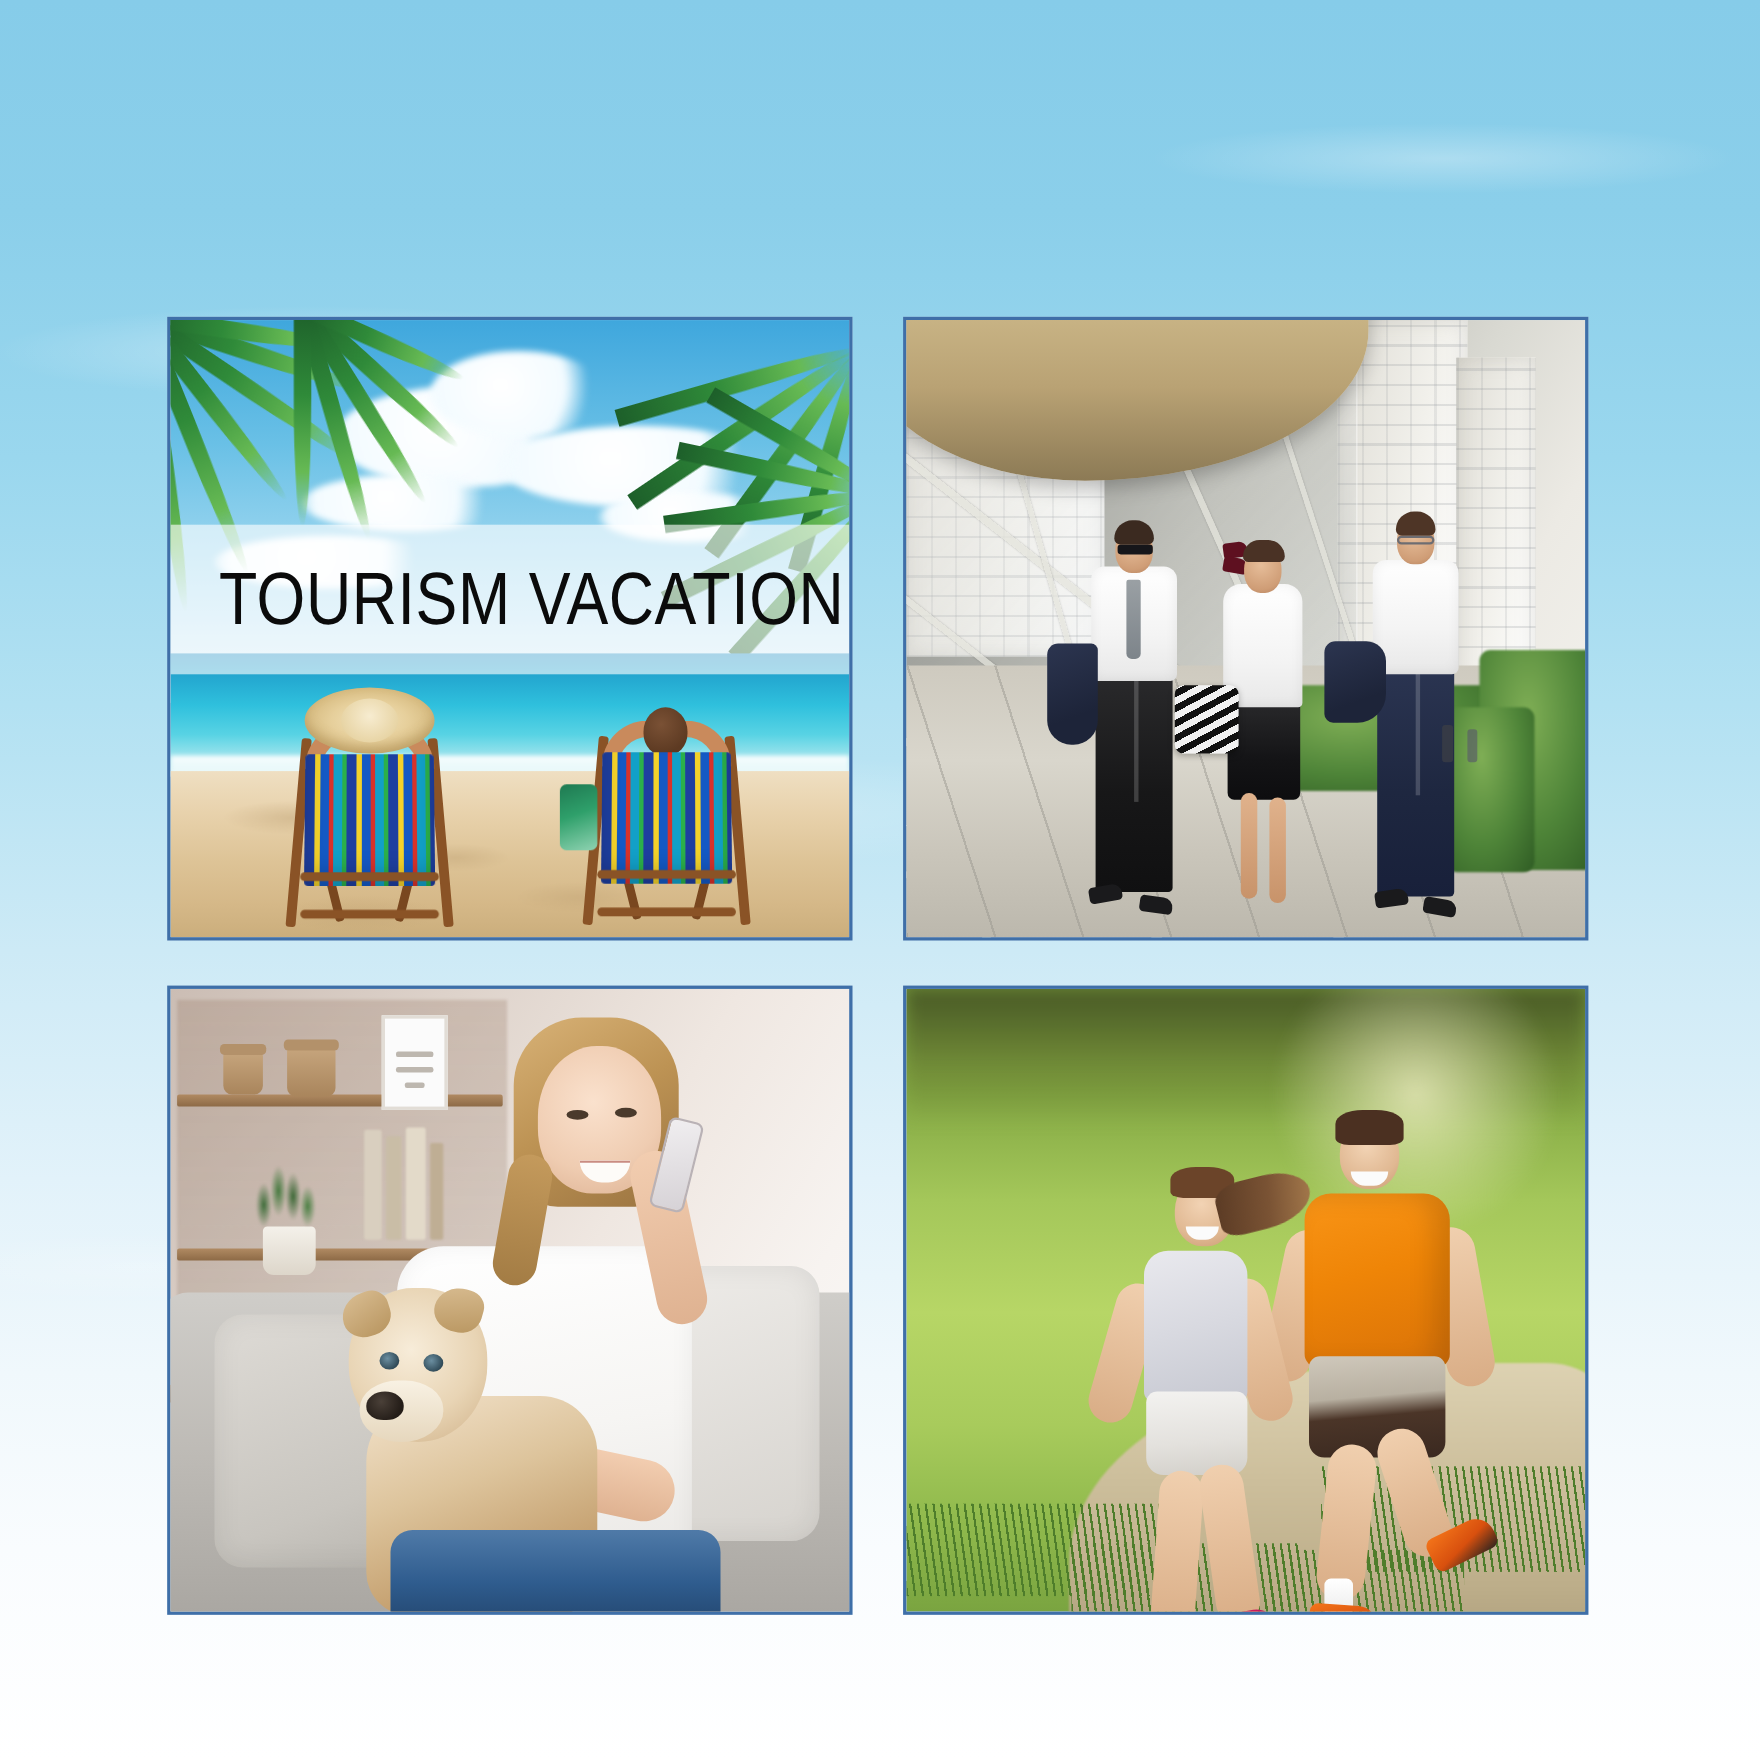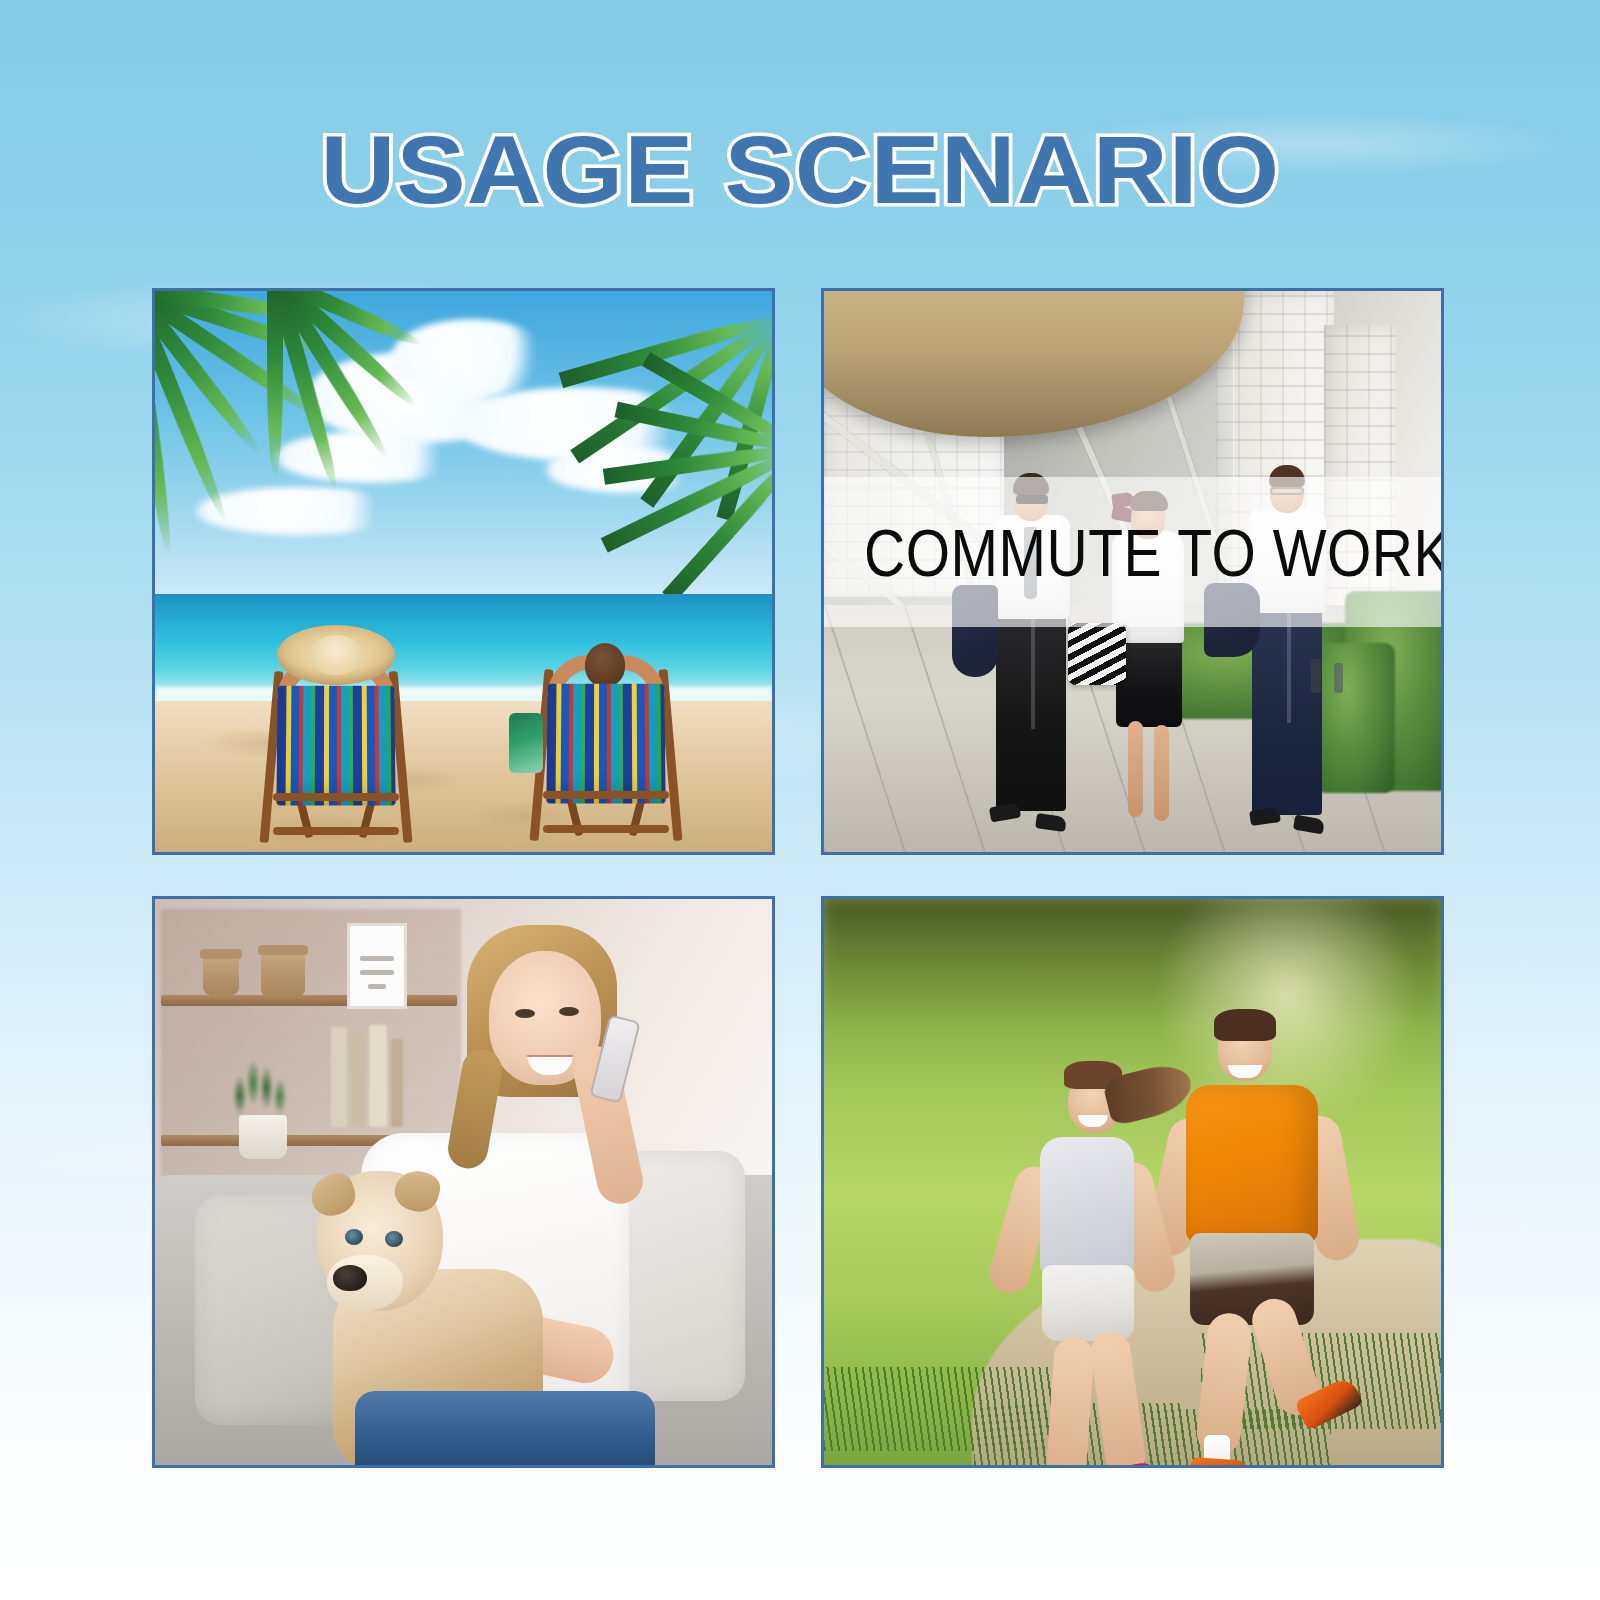--- a/index.html
+++ b/index.html
@@ -502,23 +502,20 @@
     background: linear-gradient(180deg,#ffffff,#ececec);
   }
 </style>
 </head>
 <body>
 
 <div id="page">
 
   <div id="clouds"></div>
 
-  <div id="title-wrap">
-    <h1 id="page-title">USAGE SCENARIO</h1>
-  </div>
 
   <div id="grid">
 
     <div class="card" id="card-tourism">
       <div class="photo">
         <div class="beach-sky"></div>
 
         <div class="beach-cloud" style="left:150px; top:60px;  width:230px; height:92px;"></div>
         <div class="beach-cloud" style="left:236px; top:28px;  width:160px; height:78px;"></div>
         <div class="beach-cloud" style="left:300px; top:96px;  width:250px; height:74px;"></div>
@@ -581,20 +578,23 @@
             <div class="frameR"></div>
           <div class="person-arms" style="left:14px; top:14px;"></div>
           <div class="person-head" style="left:52px; top:2px;"></div>
           <div class="seatback"></div>
           <div class="rail" style="top:150px;"></div>
           <div class="rail" style="top:184px;"></div>
           <div class="towel" style="left:-24px; top:72px;"></div>
         </div>
       </div>
 
+      <div class="label-band">
+        <span class="card-label">TOURISM VACATION</span>
+      </div>
     </div>
 
     <div class="card" id="card-commute">
       <div class="photo">
         <div class="city-bg"></div>
 
         <div class="tower" style="left:392px; top:0;   width:118px; height:330px;"></div>
         <div class="tower" style="left:500px; top:34px;width:72px;  height:300px;"></div>
         <div class="tower" style="left:0;     top:36px;width:180px; height:270px;"></div>
 
@@ -651,23 +651,20 @@
           <div class="head" style="left:22px; top:2px;"></div>
           <div class="hair" style="left:21px; top:-4px; background:#4e3526;"></div>
           <div style="position:absolute;left:22px;top:18px;width:34px;height:8px;border-radius:4px;border:2px solid #6d6d72;"></div>
           <div class="jacket-arm" style="left:-44px; top:114px;"></div>
         </div>
 
         <div style="position:absolute;right:120px;top:368px;width:10px;height:34px;background:#3c3f46;border-radius:3px;opacity:.75;"></div>
         <div style="position:absolute;right:98px; top:372px;width:9px; height:30px;background:#5a5f66;border-radius:3px;opacity:.7;"></div>
       </div>
 
-      <div class="label-band">
-        <span class="card-label">COMMUTE TO WORK</span>
-      </div>
     </div>
 
     <div class="card" id="card-home">
       <div class="photo">
         <div class="room-bg"></div>
 
         <div class="shelf-unit"></div>
         <div class="shelf-board" style="left:6px;  top:96px;  width:296px;"></div>
         <div class="shelf-board" style="left:6px;  top:236px; width:296px;"></div>
         <div class="shelf-board" style="left:-4px; top:360px; width:320px; height:16px;"></div>

